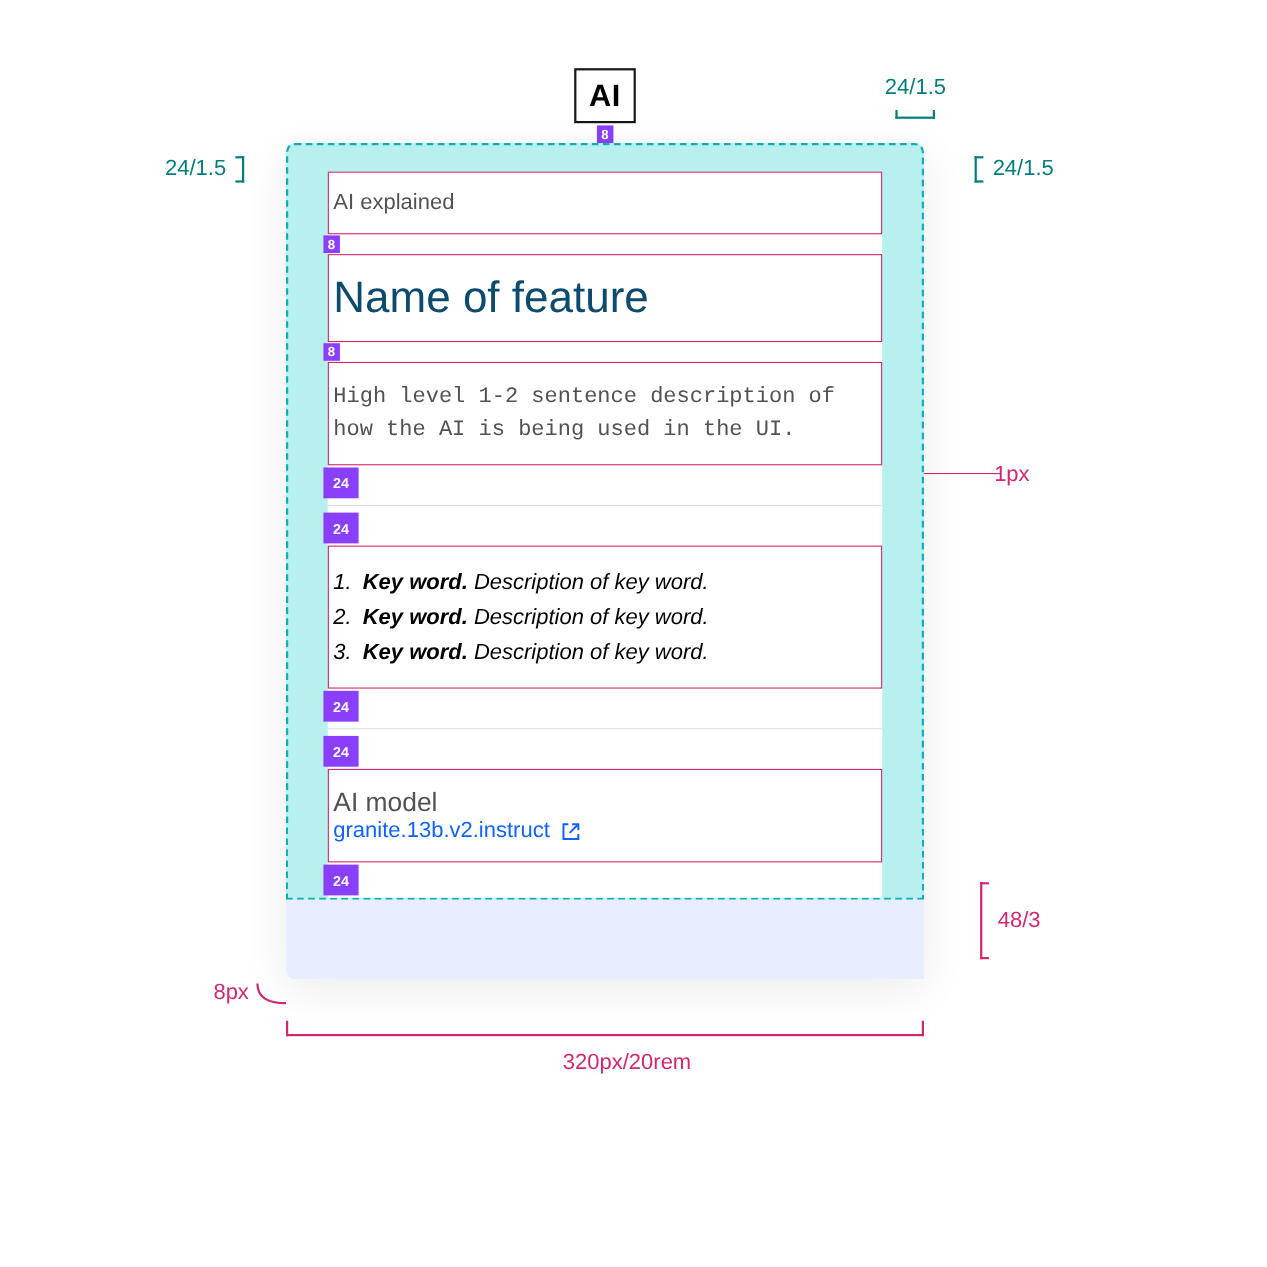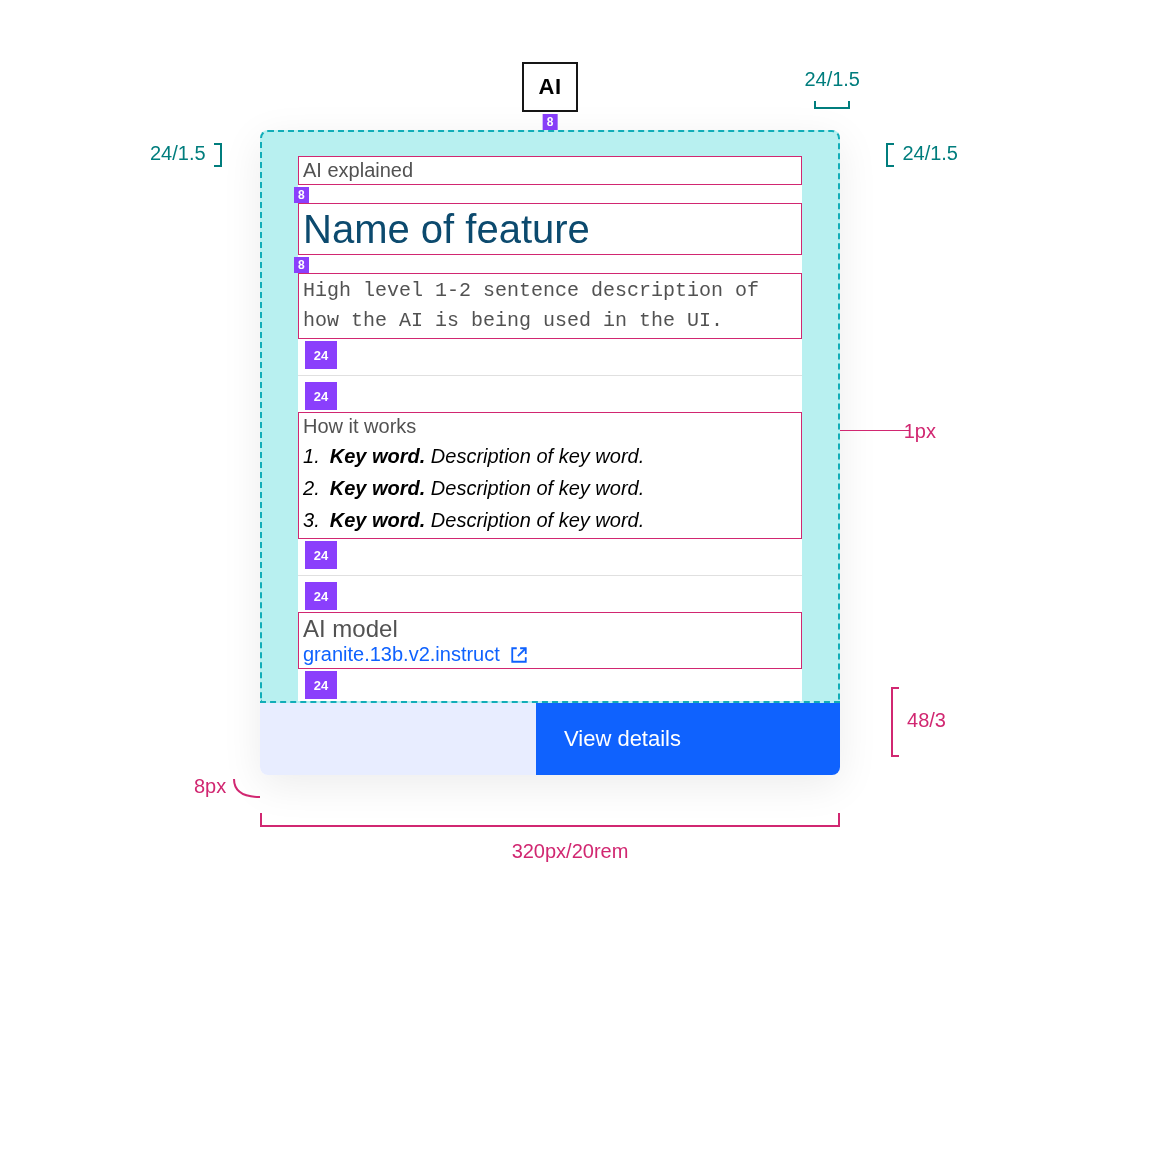--- a/index.html
+++ b/index.html
@@ -24,21 +24,21 @@
     transform: translateX(-50%);
     top: -68px;
     width: 56px;
     height: 50px;
     border: 2px solid #161616;
     background: #fff;
     display: flex;
     align-items: center;
     justify-content: center;
     font-weight: 700;
-    font-size: 22px;
+    font-size: 28px;
     letter-spacing: .5px;
   }
   .ai-gap-annot {
     position: absolute;
     left: 50%;
     transform: translateX(-50%);
     top: -16px;
     background: #8a3ffc;
     color: #fff;
     font-size: 12px;
@@ -61,21 +61,21 @@
     border-radius: 8px 8px 0 0;
     padding: 24px 36px 0 36px;
     position: relative;
   }
   .content {
     background: #fff;
     
   }
   .redline-box {
     border: 1px solid #d12771;
-    padding: 2px 4px;
+    padding: 16px 4px;
   }
   .eyebrow {
     color: #525252;
     font-size: 20px;
   }
   .gap-annot {
     background: #8a3ffc;
     color: #fff;
     font-size: 12px;
     font-weight: 600;
@@ -94,21 +94,20 @@
     color: #525252;
     font-size: 20px;
     line-height: 1.5;
     font-family: Liberation Mono, monospace;
   }
   .spacer-row {
     position: relative;
     height: 32px;
     display: flex;
     align-items: center;
-    margin-left: 11px;
   }
   .purple-chip {
     background: #8a3ffc;
     color: #fff;
     font-size: 13px;
     font-weight: 600;
     width: 32px;
     height: 28px;
     display: inline-flex;
     align-items: center;
@@ -276,21 +275,20 @@
 
         <div class="spacer-row">
           <span class="purple-chip">24</span>
         </div>
         <div class="hairline"></div>
         <div class="spacer-row">
           <span class="purple-chip">24</span>
         </div>
 
         <div class="redline-box">
-          <div class="section-label">How it works</div>
           <ol class="ol">
             <li><span class="kw">Key word.</span> <span>Description of key word.</span></li>
             <li><span class="kw">Key word.</span> <span>Description of key word.</span></li>
             <li><span class="kw">Key word.</span> <span>Description of key word.</span></li>
           </ol>
         </div>
 
         <div class="spacer-row">
           <span class="purple-chip">24</span>
         </div>
@@ -314,23 +312,20 @@
         </div>
 
         <div class="spacer-row">
           <span class="purple-chip">24</span>
         </div>
       </div>
     </div>
 
     <div class="footer">
       <div class="footer-spacer"></div>
-      <div class="view-btn">
-        <span>View details</span>
-      </div>
     </div>
 
     <div class="leader" style="top:300px; right:-70px; width:70px;"></div>
   </div>
 
   <div class="annot magenta" style="right:-96px; top:290px;">1px</div>
 
   <div class="annot magenta" style="right:-106px; bottom:18px;">
     <span class="bracket-v" style="height:70px;"></span><span>48/3</span>
   </div>

